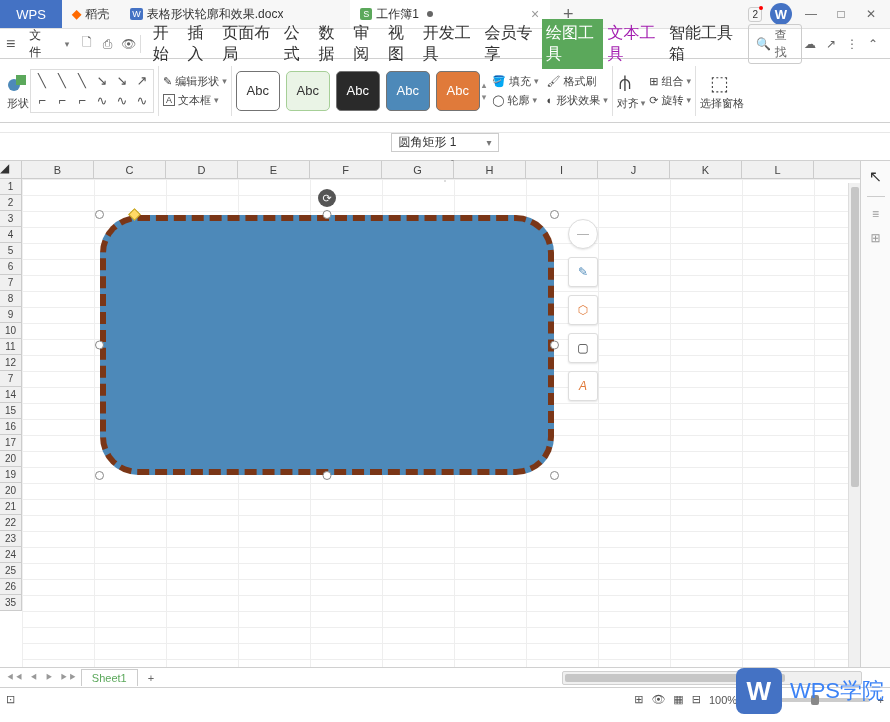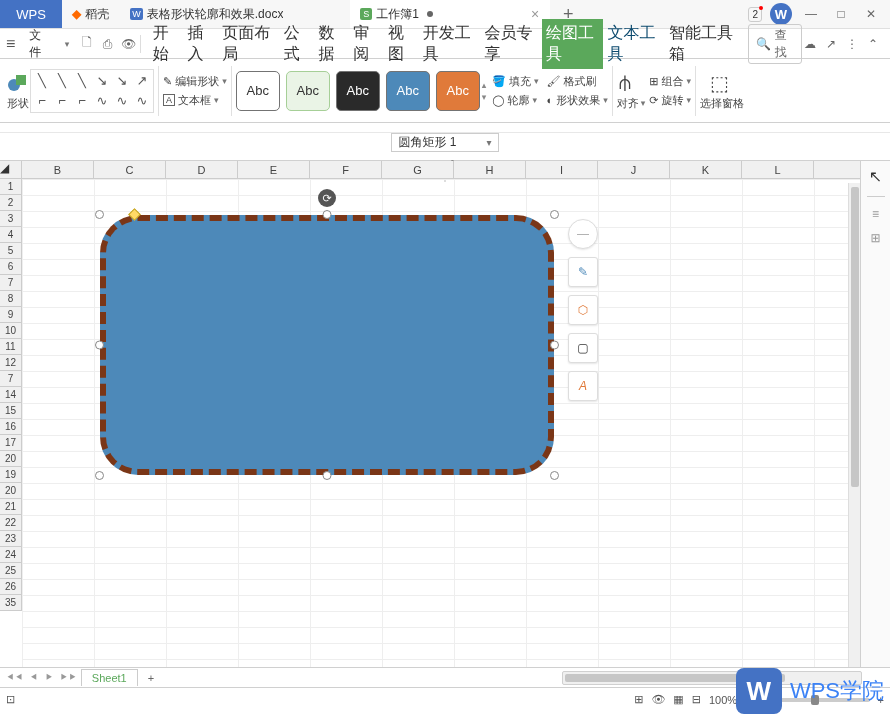--- a/index.html
+++ b/index.html
@@ -21,21 +21,21 @@
 .wps-logo { width: 22px; height: 22px; background: #4472c4; border-radius: 50%; color: #fff; display: flex; align-items: center; justify-content: center; font-size: 13px; font-weight: bold; }
 
 
 .menubar { height: 30px; border-bottom: 1px solid #d0d0d0; display: flex; align-items: center; padding: 0 6px; gap: 2px; font-size: 12px; }
 .hamburger { font-size: 16px; color: #555; margin-right: 6px; }
 .file-btn { display: flex; align-items: center; gap: 18px; padding: 0 6px; }
 .qat-ico { width: 22px; height: 22px; display: flex; align-items: center; justify-content: center; color: #666; }
 .menu-tabs { display: flex; gap: 0; margin-left: 6px; }
 .menu-tab { padding: 4px 4px; font-size: 16px; cursor: pointer; }
 .menu-tab.green { background: #5ba85b; color: #fff; }
-.menu-tab.green2 { color: #0c4a6e; }
+.menu-tab.green2 { color: #a21caf; }
 .search-btn { display: flex; align-items: center; gap: 3px; border: 1px solid #ccc; border-radius: 3px; padding: 2px 8px; color: #666; margin-left: 6px; }
 .menubar-right { margin-left: auto; display: flex; gap: 10px; padding-right: 6px; color: #666; }
 
 
 .ribbon { height: 64px; border-bottom: 1px solid #d0d0d0; display: flex; align-items: center; padding: 2px 6px; }
 .rib-sep { width: 1px; height: 50px; background: #e0e0e0; margin: 0 4px; }
 .rib-big { display: flex; flex-direction: column; align-items: center; gap: 1px; font-size: 11px; color: #444; }
 .rib-big svg, .rib-big .glyph { width: 24px; height: 24px; }
 .shape-grid { display: grid; grid-template-columns: repeat(6, 18px); grid-template-rows: repeat(2, 18px); gap: 2px; border: 1px solid #ddd; padding: 2px; }
 .shape-cell { display: flex; align-items: center; justify-content: center; font-size: 13px; color: #555; }

